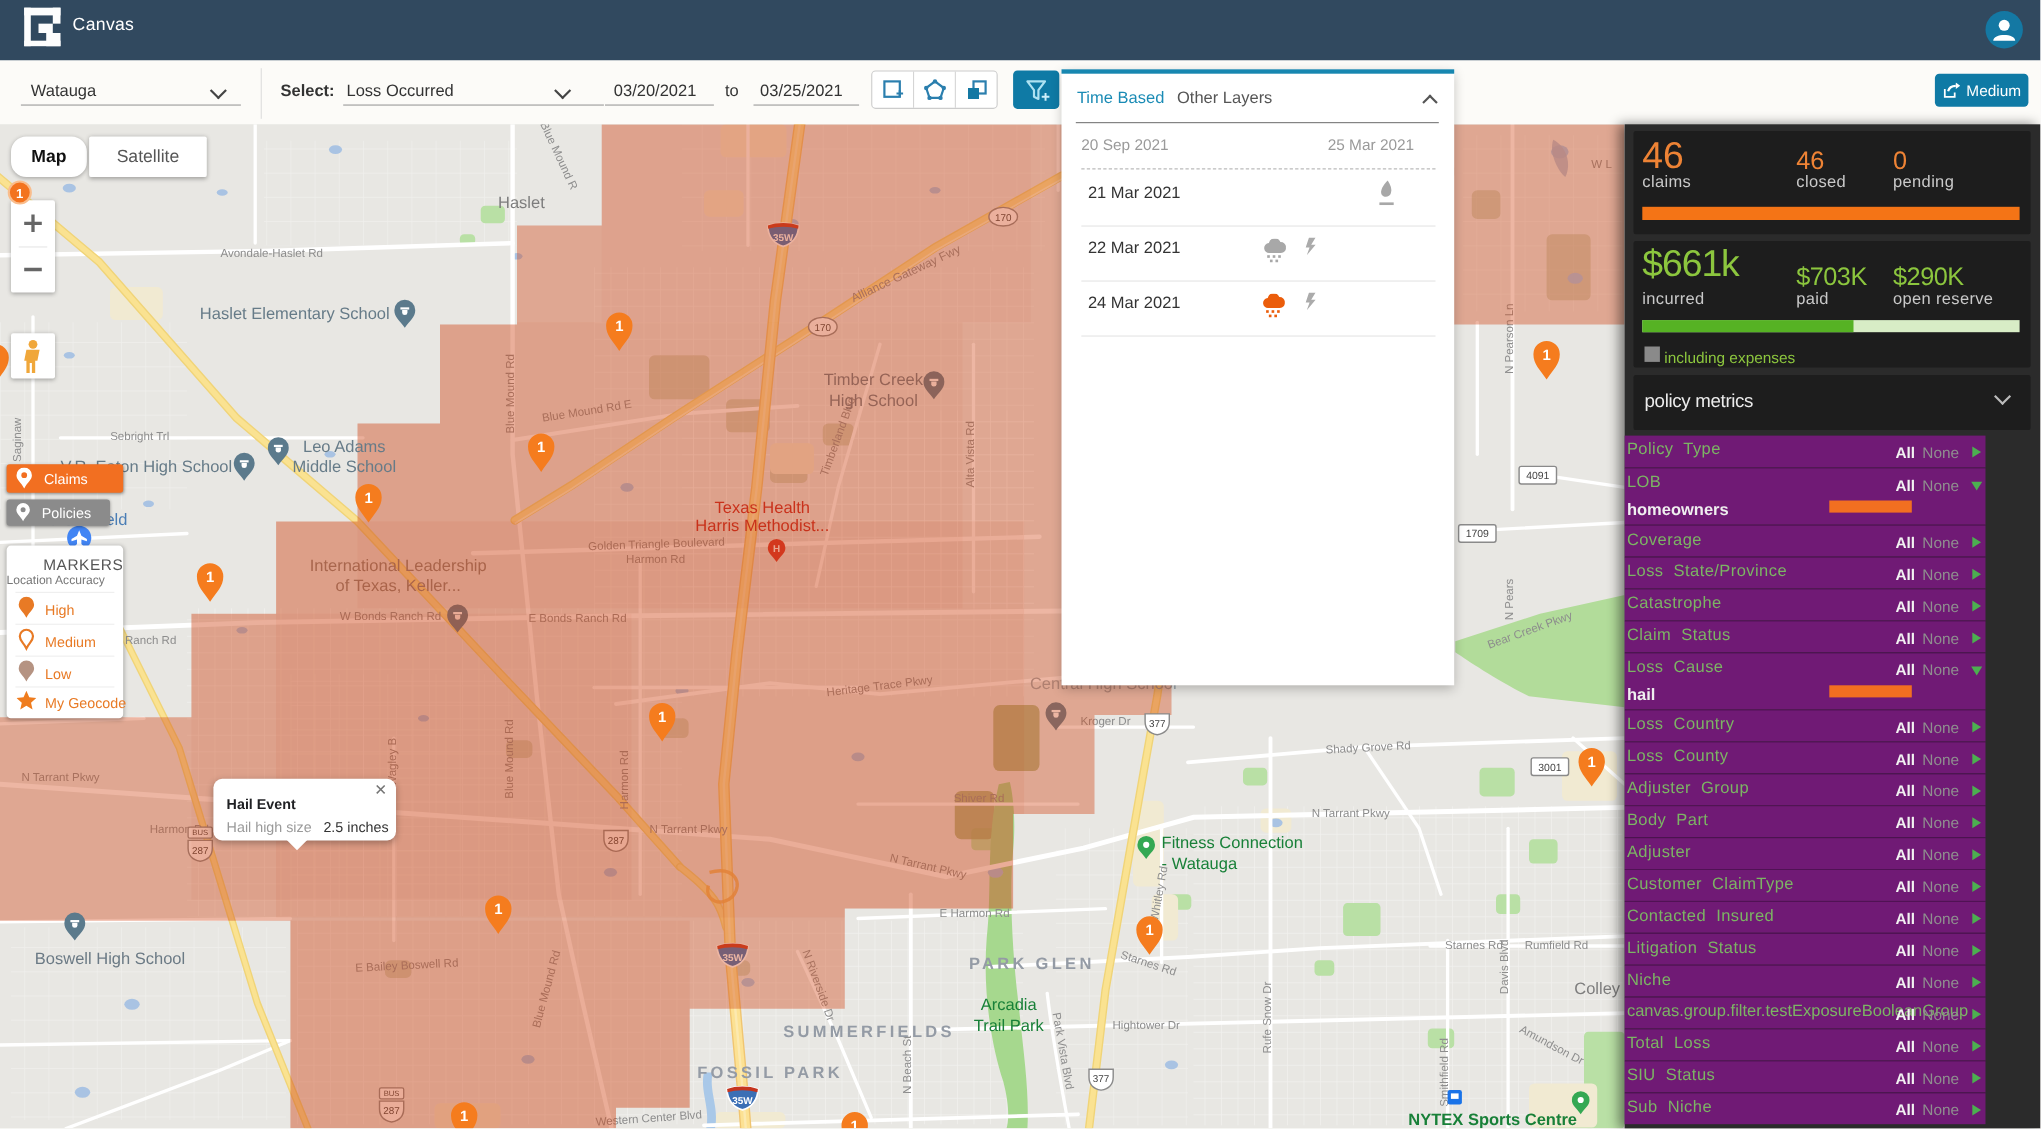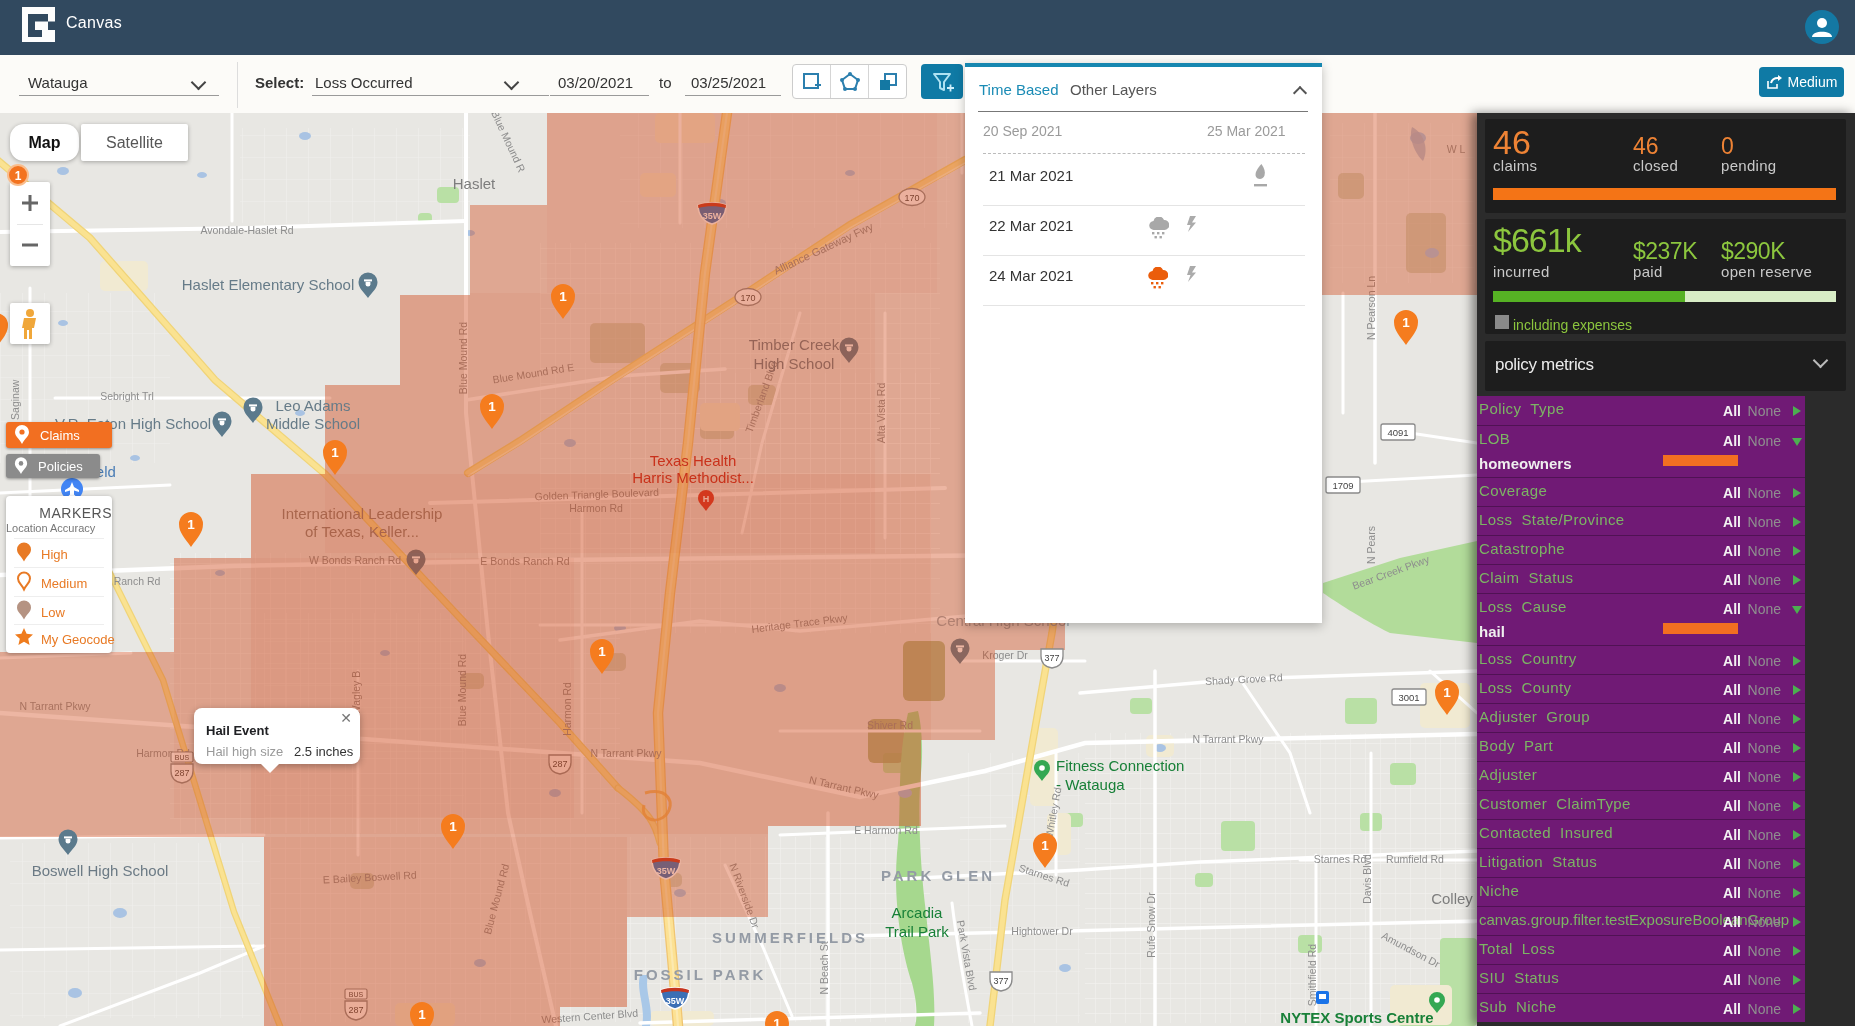--- a/index.html
+++ b/index.html
@@ -540,21 +540,21 @@
     <span class="big orange" style="position:absolute;left:8px;top:4px">46</span>
     <span class="mid orange" style="position:absolute;left:148px;top:14px">46</span>
     <span class="mid orange" style="position:absolute;left:236px;top:14px">0</span>
     <span class="lbl" style="position:absolute;left:8px;top:38px">claims</span>
     <span class="lbl" style="position:absolute;left:148px;top:38px">closed</span>
     <span class="lbl" style="position:absolute;left:236px;top:38px">pending</span>
     <div style="position:absolute;left:8px;top:69px;width:343px;height:12px;background:#f47416"></div>
   </div>
   <div class="spanel" style="top:106px;height:115px">
     <span class="big green" style="position:absolute;left:8px;top:2px;letter-spacing:-1px">$661k</span>
-    <span class="mid green" style="position:absolute;left:148px;top:19px;letter-spacing:-.5px">$237K</span>
+    <span class="mid green" style="position:absolute;left:148px;top:19px;letter-spacing:-.5px">$703K</span>
     <span class="mid green" style="position:absolute;left:236px;top:19px;letter-spacing:-.5px">$290K</span>
     <span class="lbl" style="position:absolute;left:8px;top:44px">incurred</span>
     <span class="lbl" style="position:absolute;left:148px;top:44px">paid</span>
     <span class="lbl" style="position:absolute;left:236px;top:44px">open reserve</span>
     <div style="position:absolute;left:8px;top:72px;width:343px;height:11px;background:#d8edc6"></div>
     <div style="position:absolute;left:8px;top:72px;width:192px;height:11px;background:#56b224"></div>
     <div style="position:absolute;left:10px;top:96px;width:14px;height:14px;background:#8a8a8a"></div>
     <span class="green" style="position:absolute;left:28px;top:98px;font-size:14px">including expenses</span>
   </div>
   <div class="spanel" style="top:228px;height:50px">

